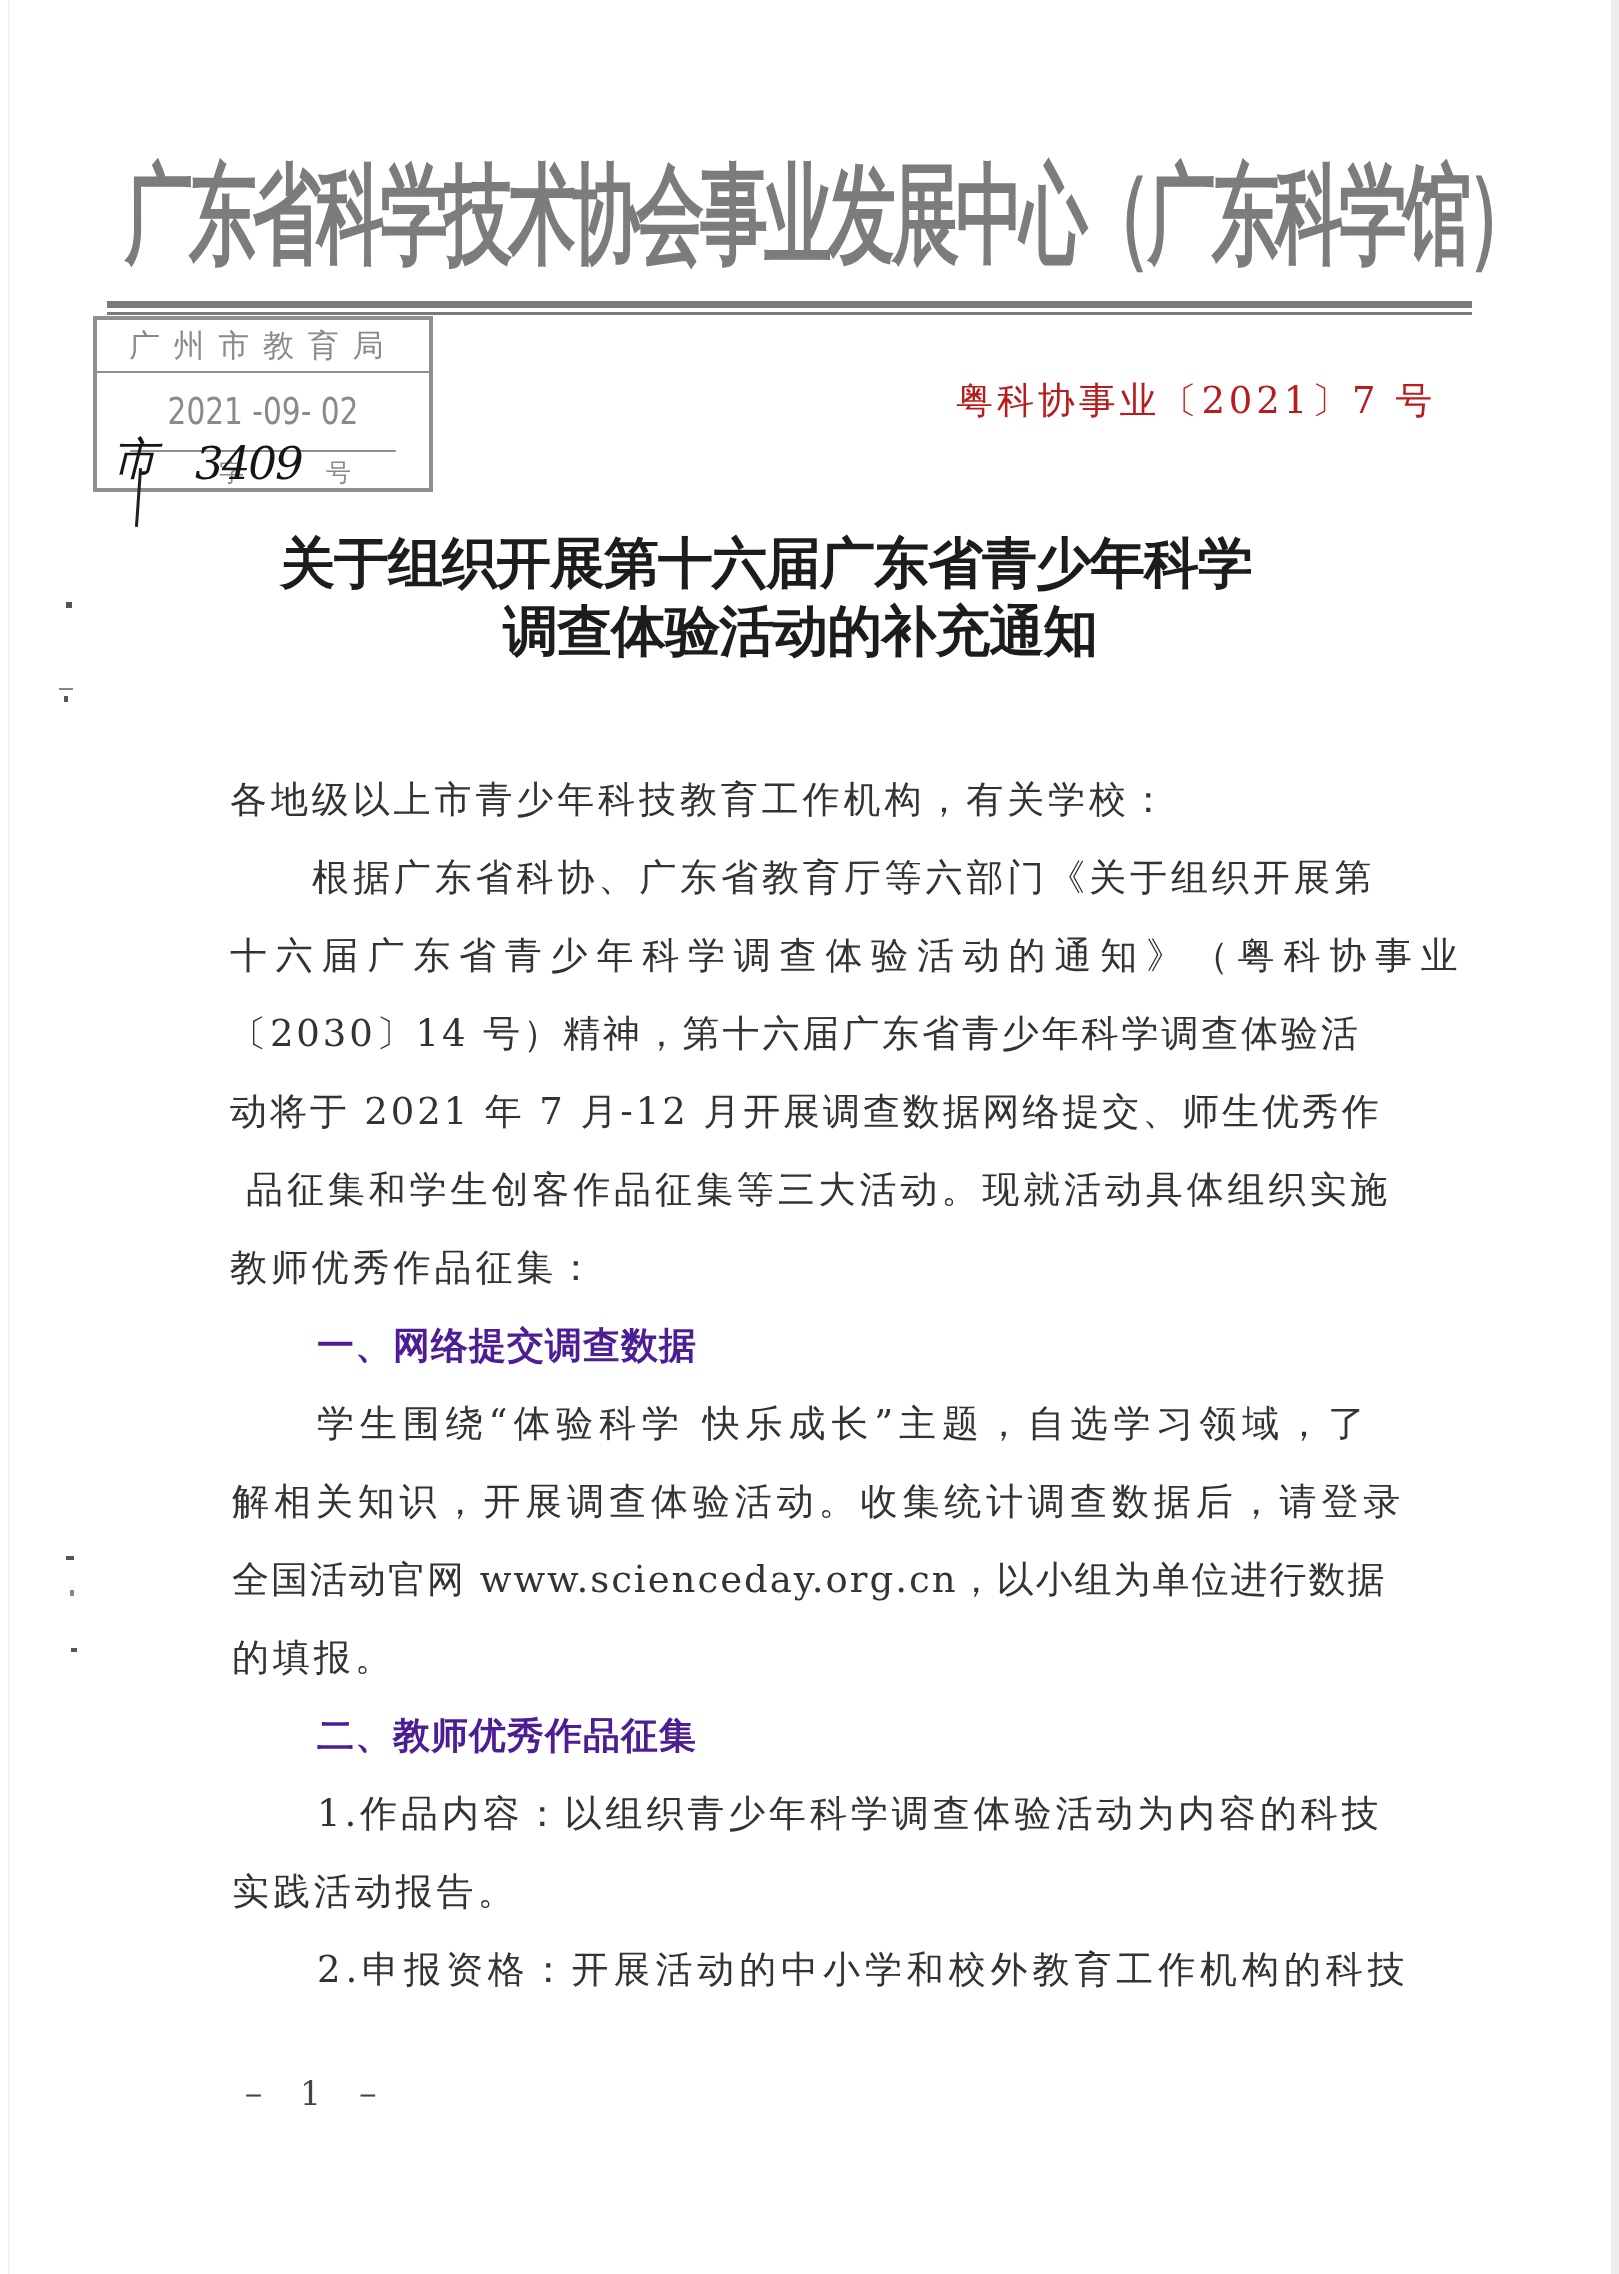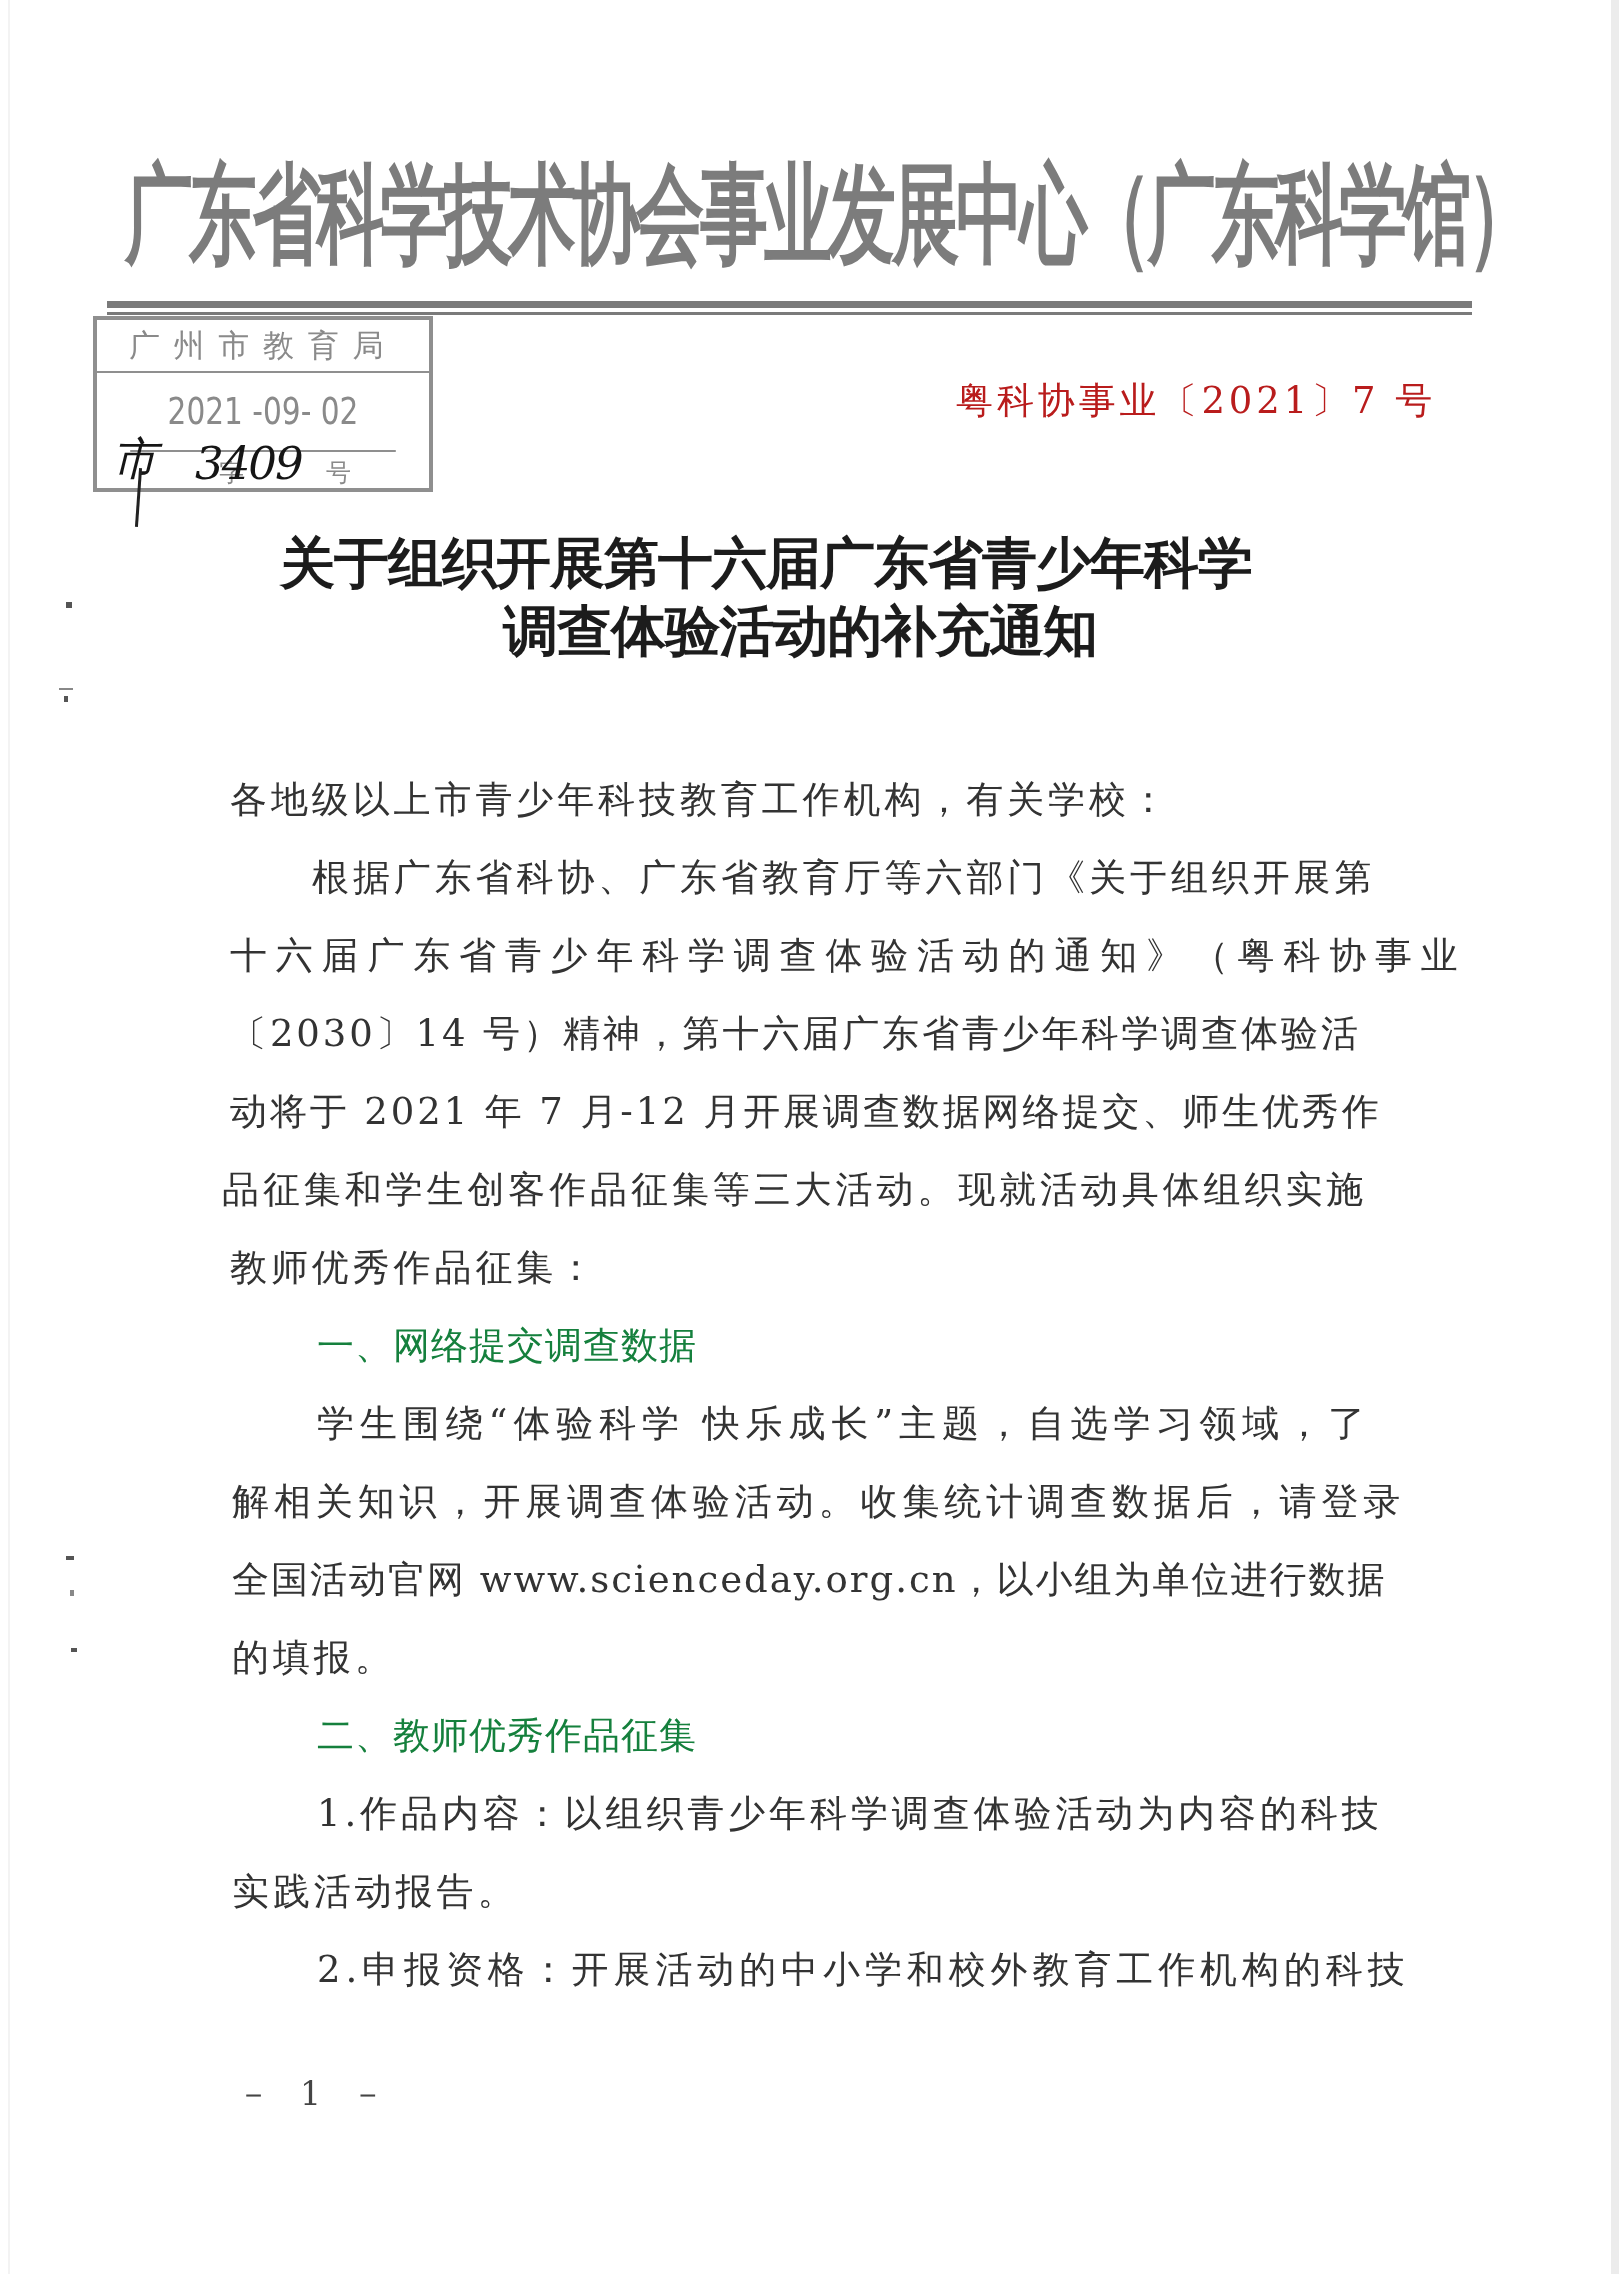--- a/index.html
+++ b/index.html
@@ -41,21 +41,21 @@
 
   .docno { position:absolute; left:956px; top:376px; font-size:37px; line-height:49px; letter-spacing:3.9px; color:#b91c1c; white-space:nowrap;text-align:right; }
 
   .title { position:absolute; left:0; width:1620px; text-align:center;
     font-family:"DejaVu Sans","Liberation Sans",sans-serif; font-weight:bold;
     font-size:55px; color:#1c1c1c; letter-spacing:-1px; white-space:nowrap; }
   .title1 { top:527px; left:-44px; }
   .title2 { top:595px; left:-9.8px; }
 
   .para { position:absolute; left:232px; font-size:37px; line-height:78px; white-space:nowrap; color:#333; letter-spacing:3.9px; }
-  .heading { font-family:"DejaVu Sans","Liberation Sans",sans-serif; font-weight:normal; letter-spacing:1px; color:#15803d; }
+  .heading { font-family:"DejaVu Sans","Liberation Sans",sans-serif; font-weight:bold; letter-spacing:1px; color:#4c1d95; }
 
   .scanmark { position:absolute; background:#555; }
 
   .pageno { position:absolute; left:237px; top:2072px; font-size:33px; color:#444; letter-spacing:9.8px; }
 </style>
 </head>
 <body>
 
 <div class="edge-left"></div>
 <div class="edge-right"></div>
@@ -80,21 +80,21 @@
 
 <div class="title title1">关于组织开展第十六届广东省青少年科学</div>
 <div class="title title2">调查体验活动的补充通知</div>
 
 <div class="para" style="top:761px;left:230px;">各地级以上市青少年科技教育工作机构，有关学校：</div>
 
 <div class="para" style="top:839px;left:312px;">根据广东省科协、广东省教育厅等六部门《关于组织开展第</div>
 <div class="para" style="top:917px;left:230px;letter-spacing:8.8px;">十六届广东省青少年科学调查体验活动的通知》（粤科协事业</div>
 <div class="para" style="top:995px;left:230px;letter-spacing:2.9px;">〔2030〕14 号）精神，第十六届广东省青少年科学调查体验活</div>
 <div class="para" style="top:1073px;left:230px;letter-spacing:2.9px;">动将于 2021 年 7 月-12 月开展调查数据网络提交、师生优秀作</div>
-<div class="para" style="top:1151px;left:222px;letter-spacing:3.9px;">品征集和学生创客作品征集等三大活动。现就活动具体组织实施</div>
+<div class="para" style="top:1151px;left:246px;letter-spacing:3.9px;">品征集和学生创客作品征集等三大活动。现就活动具体组织实施</div>
 <div class="para" style="top:1229px;left:230px;">教师优秀作品征集：</div>
 
 <div class="para heading" style="top:1307px;left:317px;">一、网络提交调查数据</div>
 <div class="para" style="top:1385px;left:317px;letter-spacing:5.9px;">学生围绕“体验科学 快乐成长”主题，自选学习领域，了</div>
 <div class="para" style="top:1463px;left:232px;letter-spacing:4.9px;">解相关知识，开展调查体验活动。收集统计调查数据后，请登录</div>
 <div class="para" style="top:1541px;left:232px;letter-spacing:2px;">全国活动官网 www.scienceday.org.cn，以小组为单位进行数据</div>
 <div class="para" style="top:1619px;left:232px;">的填报。</div>
 
 <div class="para heading" style="top:1697px;left:317px;">二、教师优秀作品征集</div>
 <div class="para" style="top:1775px;left:317px;letter-spacing:3.9px;">1.作品内容：以组织青少年科学调查体验活动为内容的科技</div>

